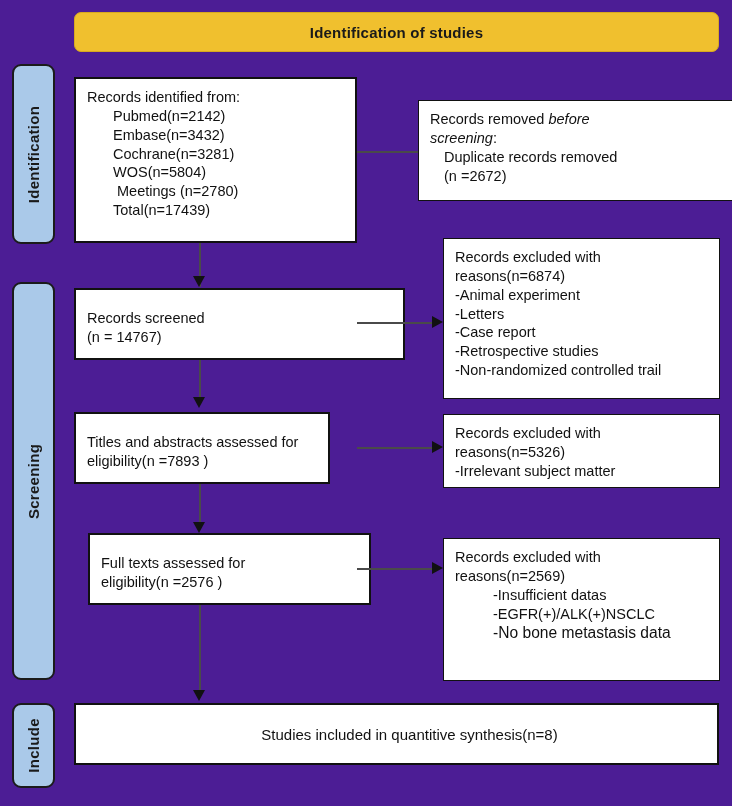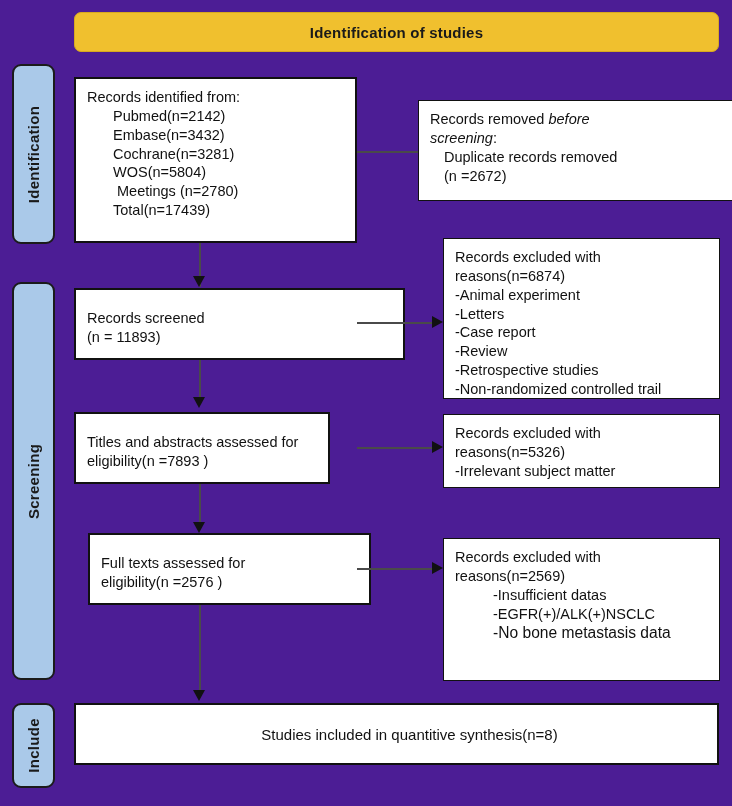--- a/index.html
+++ b/index.html
@@ -142,33 +142,32 @@
     <span class="ln"><span class="it">screening</span><span>:</span></span>
     <span class="ln indent2">Duplicate records removed</span>
     <span class="ln indent2">(n =2672)</span>
   </div>
 
   <div class="vline" style="left:199px; top:243px; height:44px;"></div>
   <div class="arrow-down" style="left:193px; top:276px;"></div>
 
   <div class="node box" style="left:74px; top:288px; width:331px; height:72px;">
     <span class="ln" style="display:block; padding-top:10px;">Records screened</span>
-    <span class="ln">(n = 11893)</span>
+    <span class="ln">(n = 14767)</span>
   </div>
 
   <div class="hline" style="left:357px; top:322px; width:77px;"></div>
   <div class="arrow-right" style="left:432px; top:316px;"></div>
 
   <div class="node box thin" style="left:443px; top:238px; width:277px; height:161px;">
     <span class="ln">Records excluded with</span>
     <span class="ln">reasons(n=6874)</span>
     <span class="ln">-Animal experiment</span>
     <span class="ln">-Letters</span>
     <span class="ln">-Case report</span>
-    <span class="ln">-Review</span>
     <span class="ln">-Retrospective studies</span>
     <span class="ln">-Non-randomized controlled trail</span>
   </div>
 
   <div class="vline" style="left:199px; top:360px; height:44px;"></div>
   <div class="arrow-down" style="left:193px; top:397px;"></div>
 
   <div class="node box" style="left:74px; top:412px; width:256px; height:72px;">
     <span class="ln" style="display:block; padding-top:10px;">Titles and abstracts assessed for</span>
     <span class="ln">eligibility(n =7893 )</span>

